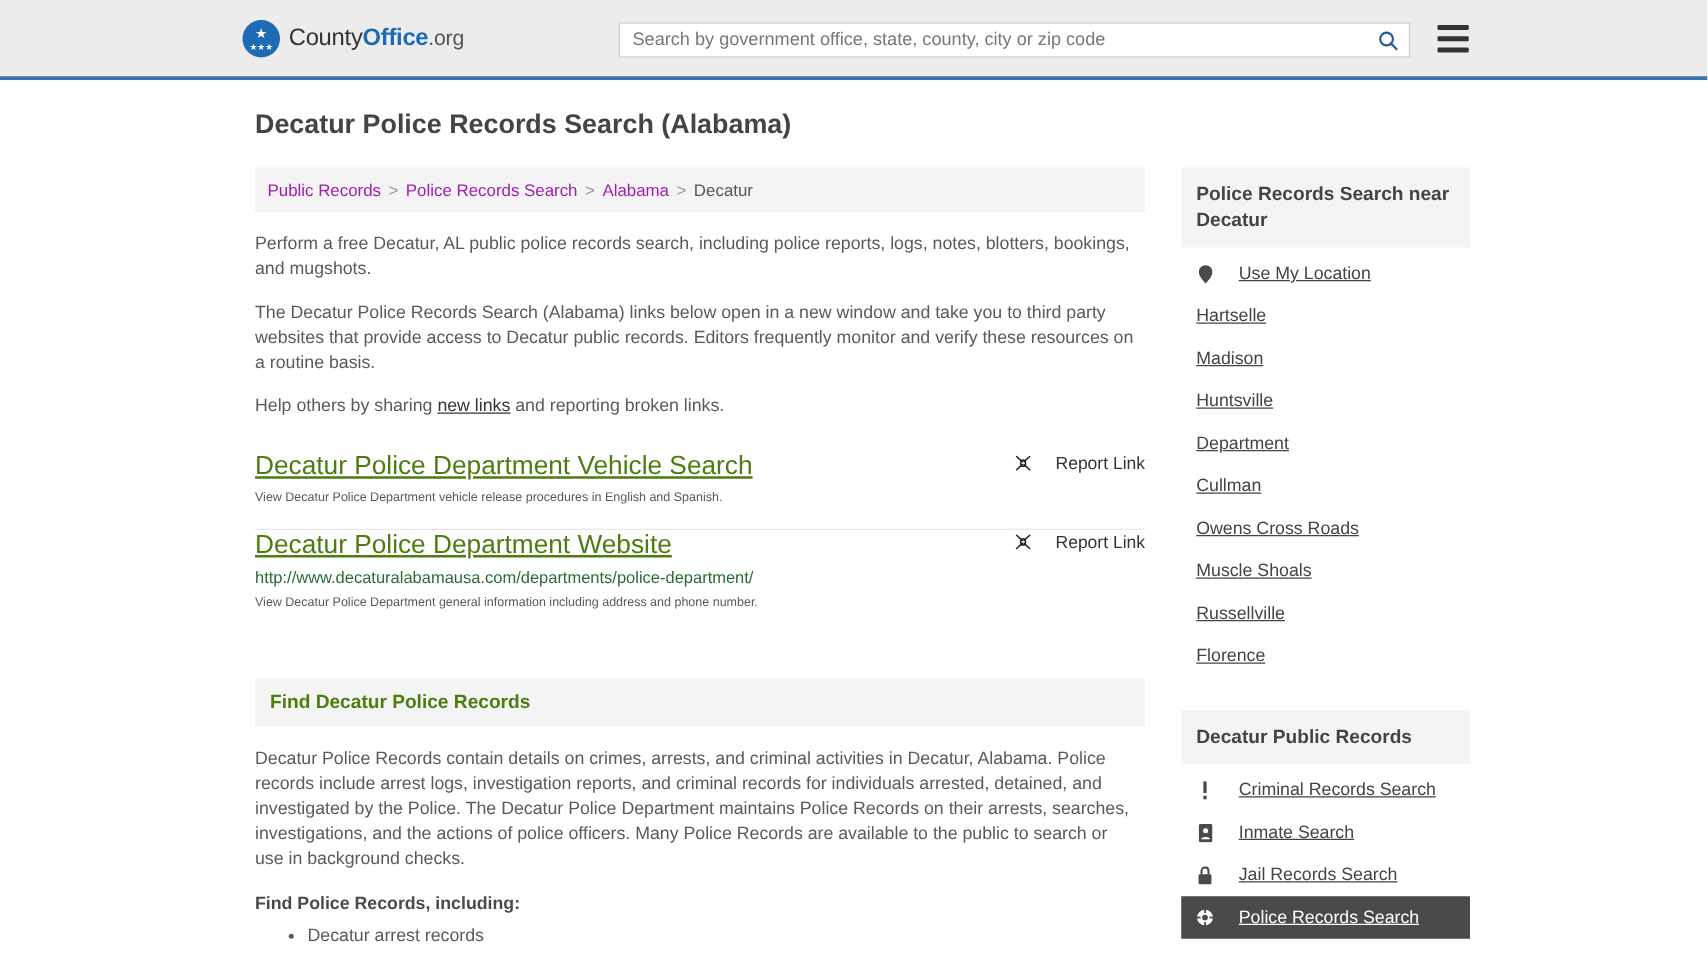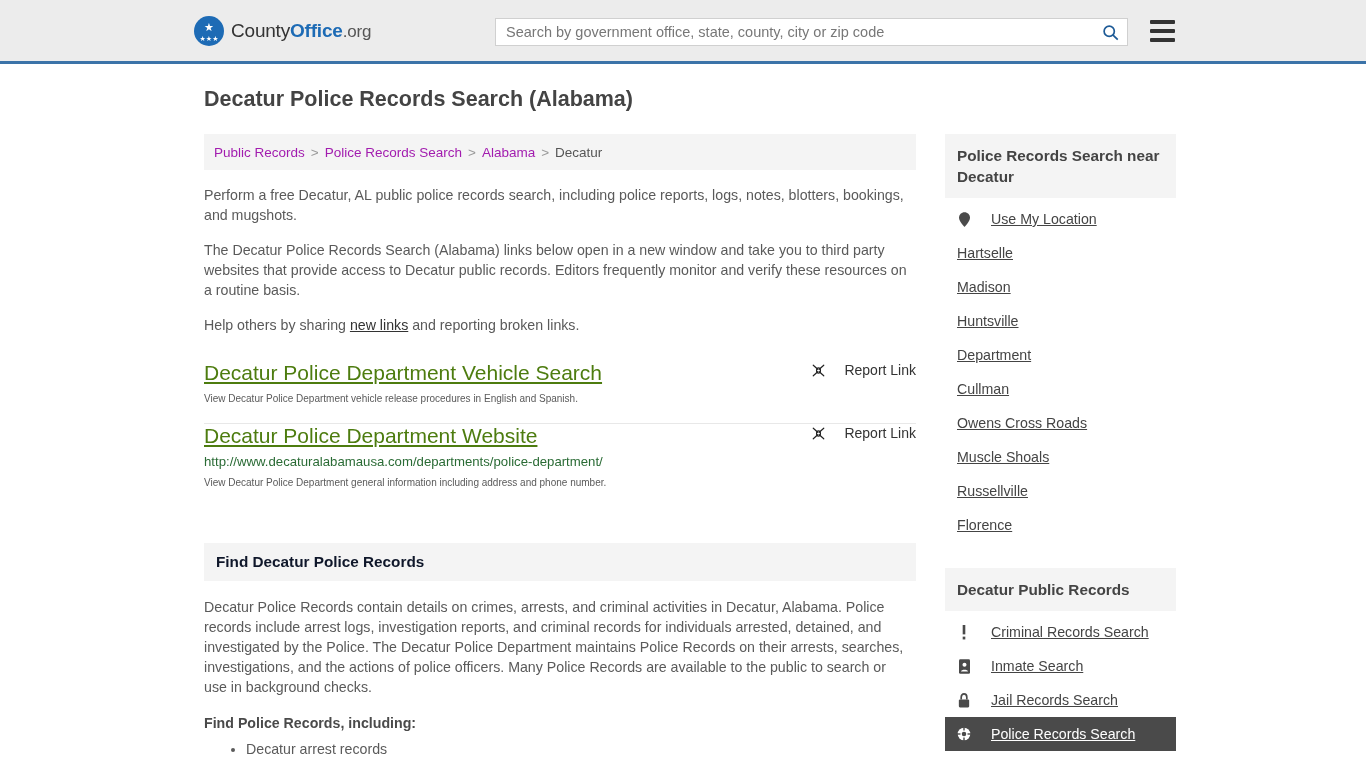--- a/index.html
+++ b/index.html
@@ -207,21 +207,21 @@
 
   
   .panel-head {
     background: #f4f4f4;
     height: 38px;
     display: flex;
     align-items: center;
     padding: 0 12px;
     font-size: 15.3px;
     font-weight: bold;
-    color: #0f172a;
+    color: #4d7c0f;
   }
   .section { margin-top: 36px; }
   .section-body { padding-top: 16px; }
   .section-body .para { margin-top: 0; }
   .sub-head {
     margin: 18px 0 6px 0;
     font-size: 14.2px;
     font-weight: bold;
     color: #4a4a4a;
   }

